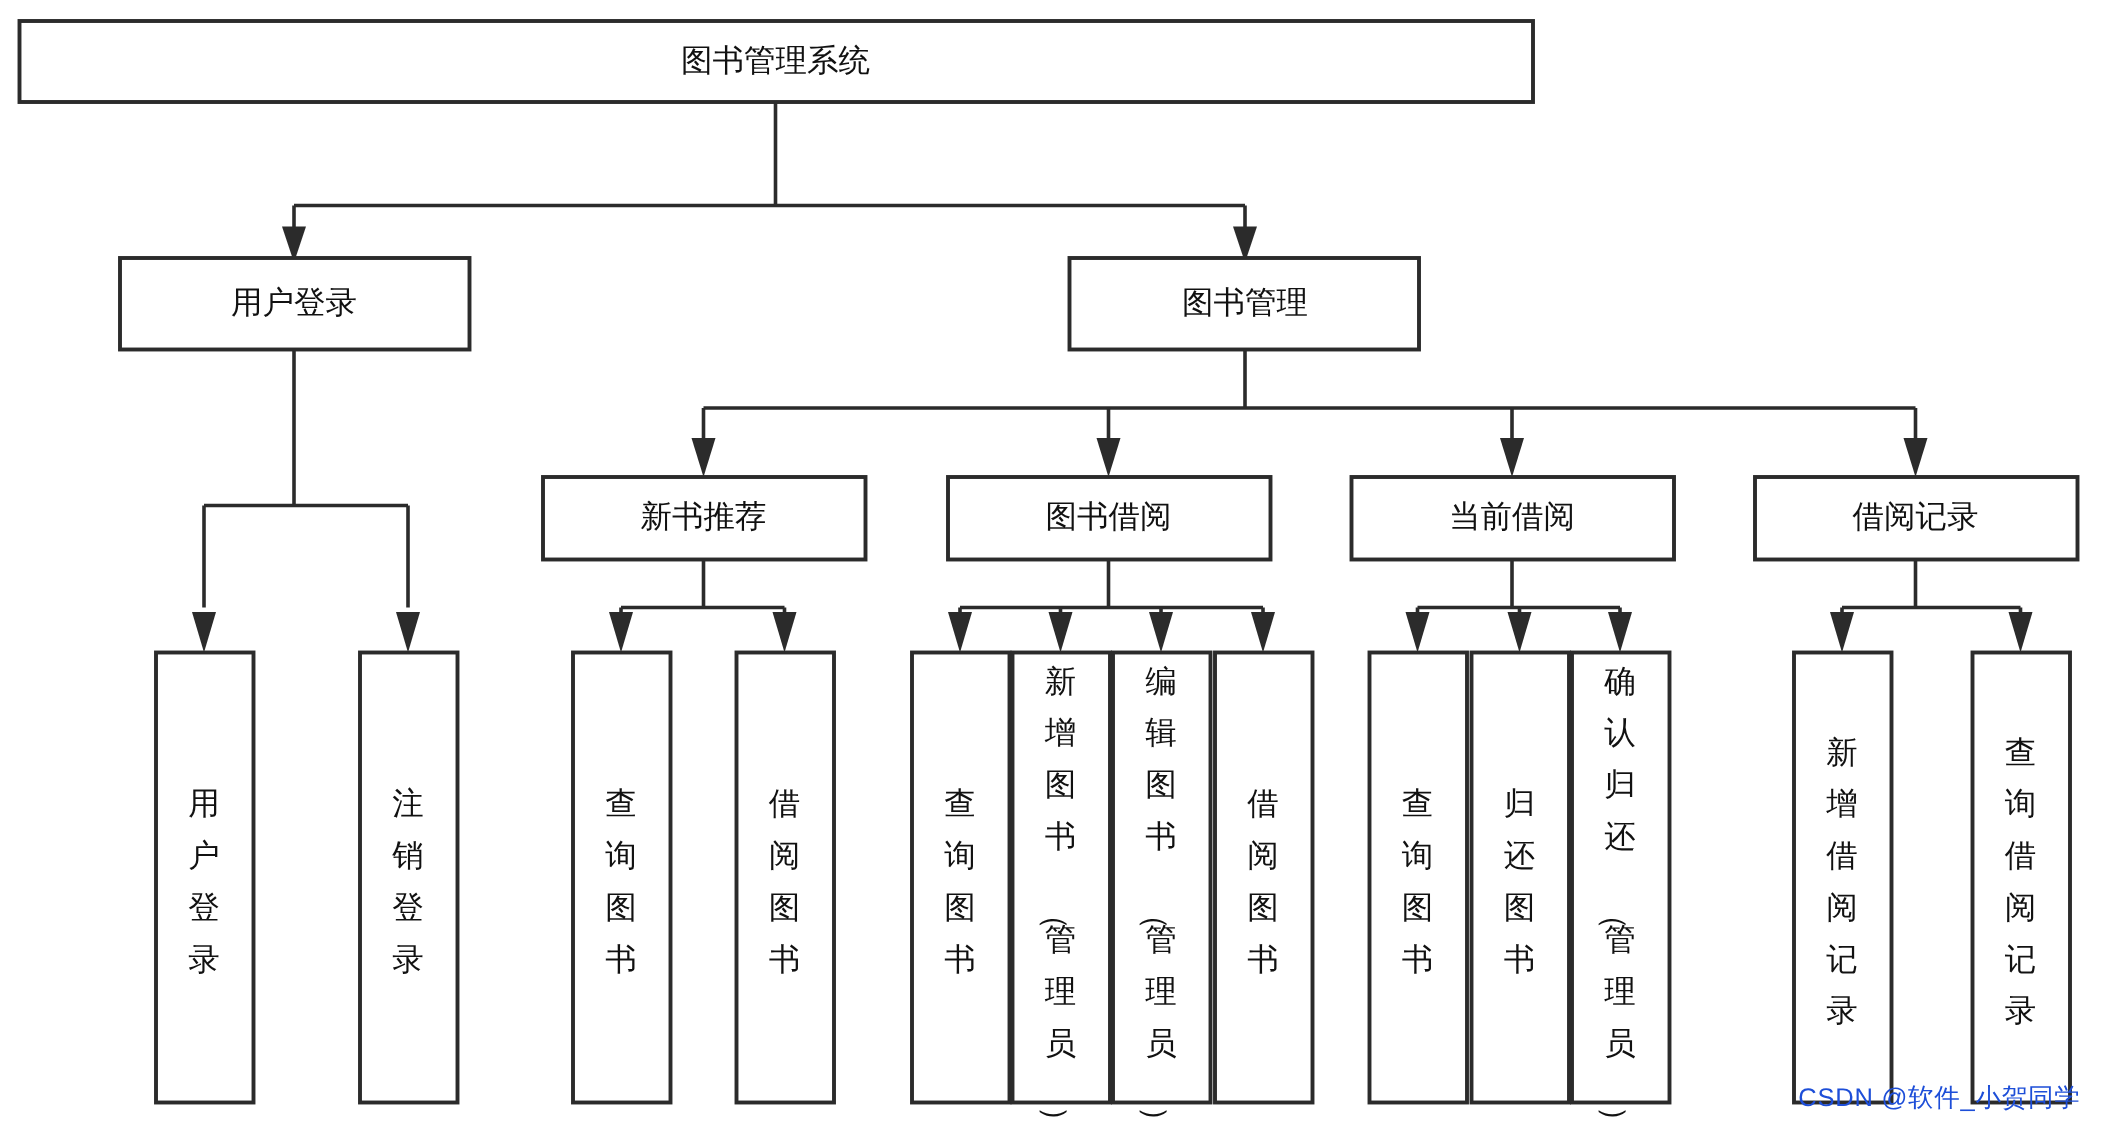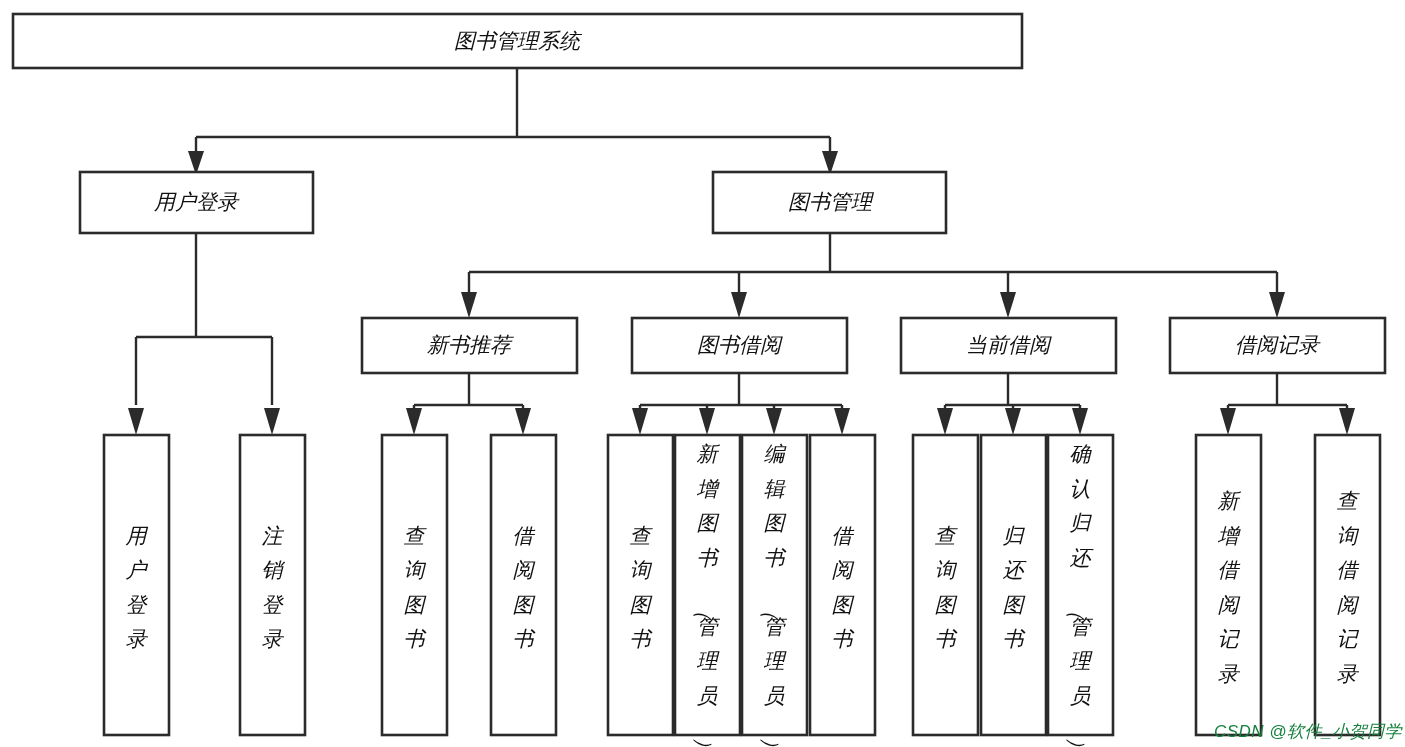--- a/index.html
+++ b/index.html
@@ -1,44 +1,44 @@
 <!DOCTYPE html>
 <html><head>
 <meta charset="utf-8">
 <style>
   html,body{margin:0;padding:0;background:#ffffff;}
   body{
     width:1405px;height:747px;
     font-family:"Liberation Sans","DejaVu Sans",sans-serif;
     overflow:hidden;
   }
-  #diagram-root{position:relative;width:1405px;height:747px;background:#fff;font-style:italic;}
+  #diagram-root{position:relative;width:1405px;height:747px;background:#fff;}
   svg{display:block;}
   .box-rect{fill:#ffffff;stroke:#2b2b2b;stroke-width:2.6;}
   .edge{fill:none;stroke:#2b2b2b;stroke-width:2.4;}
   .arrow-head{fill:#2b2b2b;stroke:none;}
   .node-label{
     fill:#111111;
     font-family:"Liberation Sans","DejaVu Sans",sans-serif;
     font-size:21px;
     text-anchor:middle;
     dominant-baseline:middle;
   }
   .node-label-vert{
     fill:#111111;
     font-family:"Liberation Sans","DejaVu Sans",sans-serif;
     font-size:21px;
     text-anchor:middle;
   }
   .watermark{
     position:absolute;
-    right:3px;bottom:4px;
+    right:18px;bottom:4px;
     font-family:"Liberation Sans","DejaVu Sans",sans-serif;
     font-size:17px;
-    color:#15803d;
+    color:#1d4ed8;
     white-space:nowrap;
     letter-spacing:0.5px;
   }
 </style>
 </head>
 <body>
 
 <div id="diagram-root">
 
   <svg width="1405" height="747" viewBox="0 0 1405 747">

